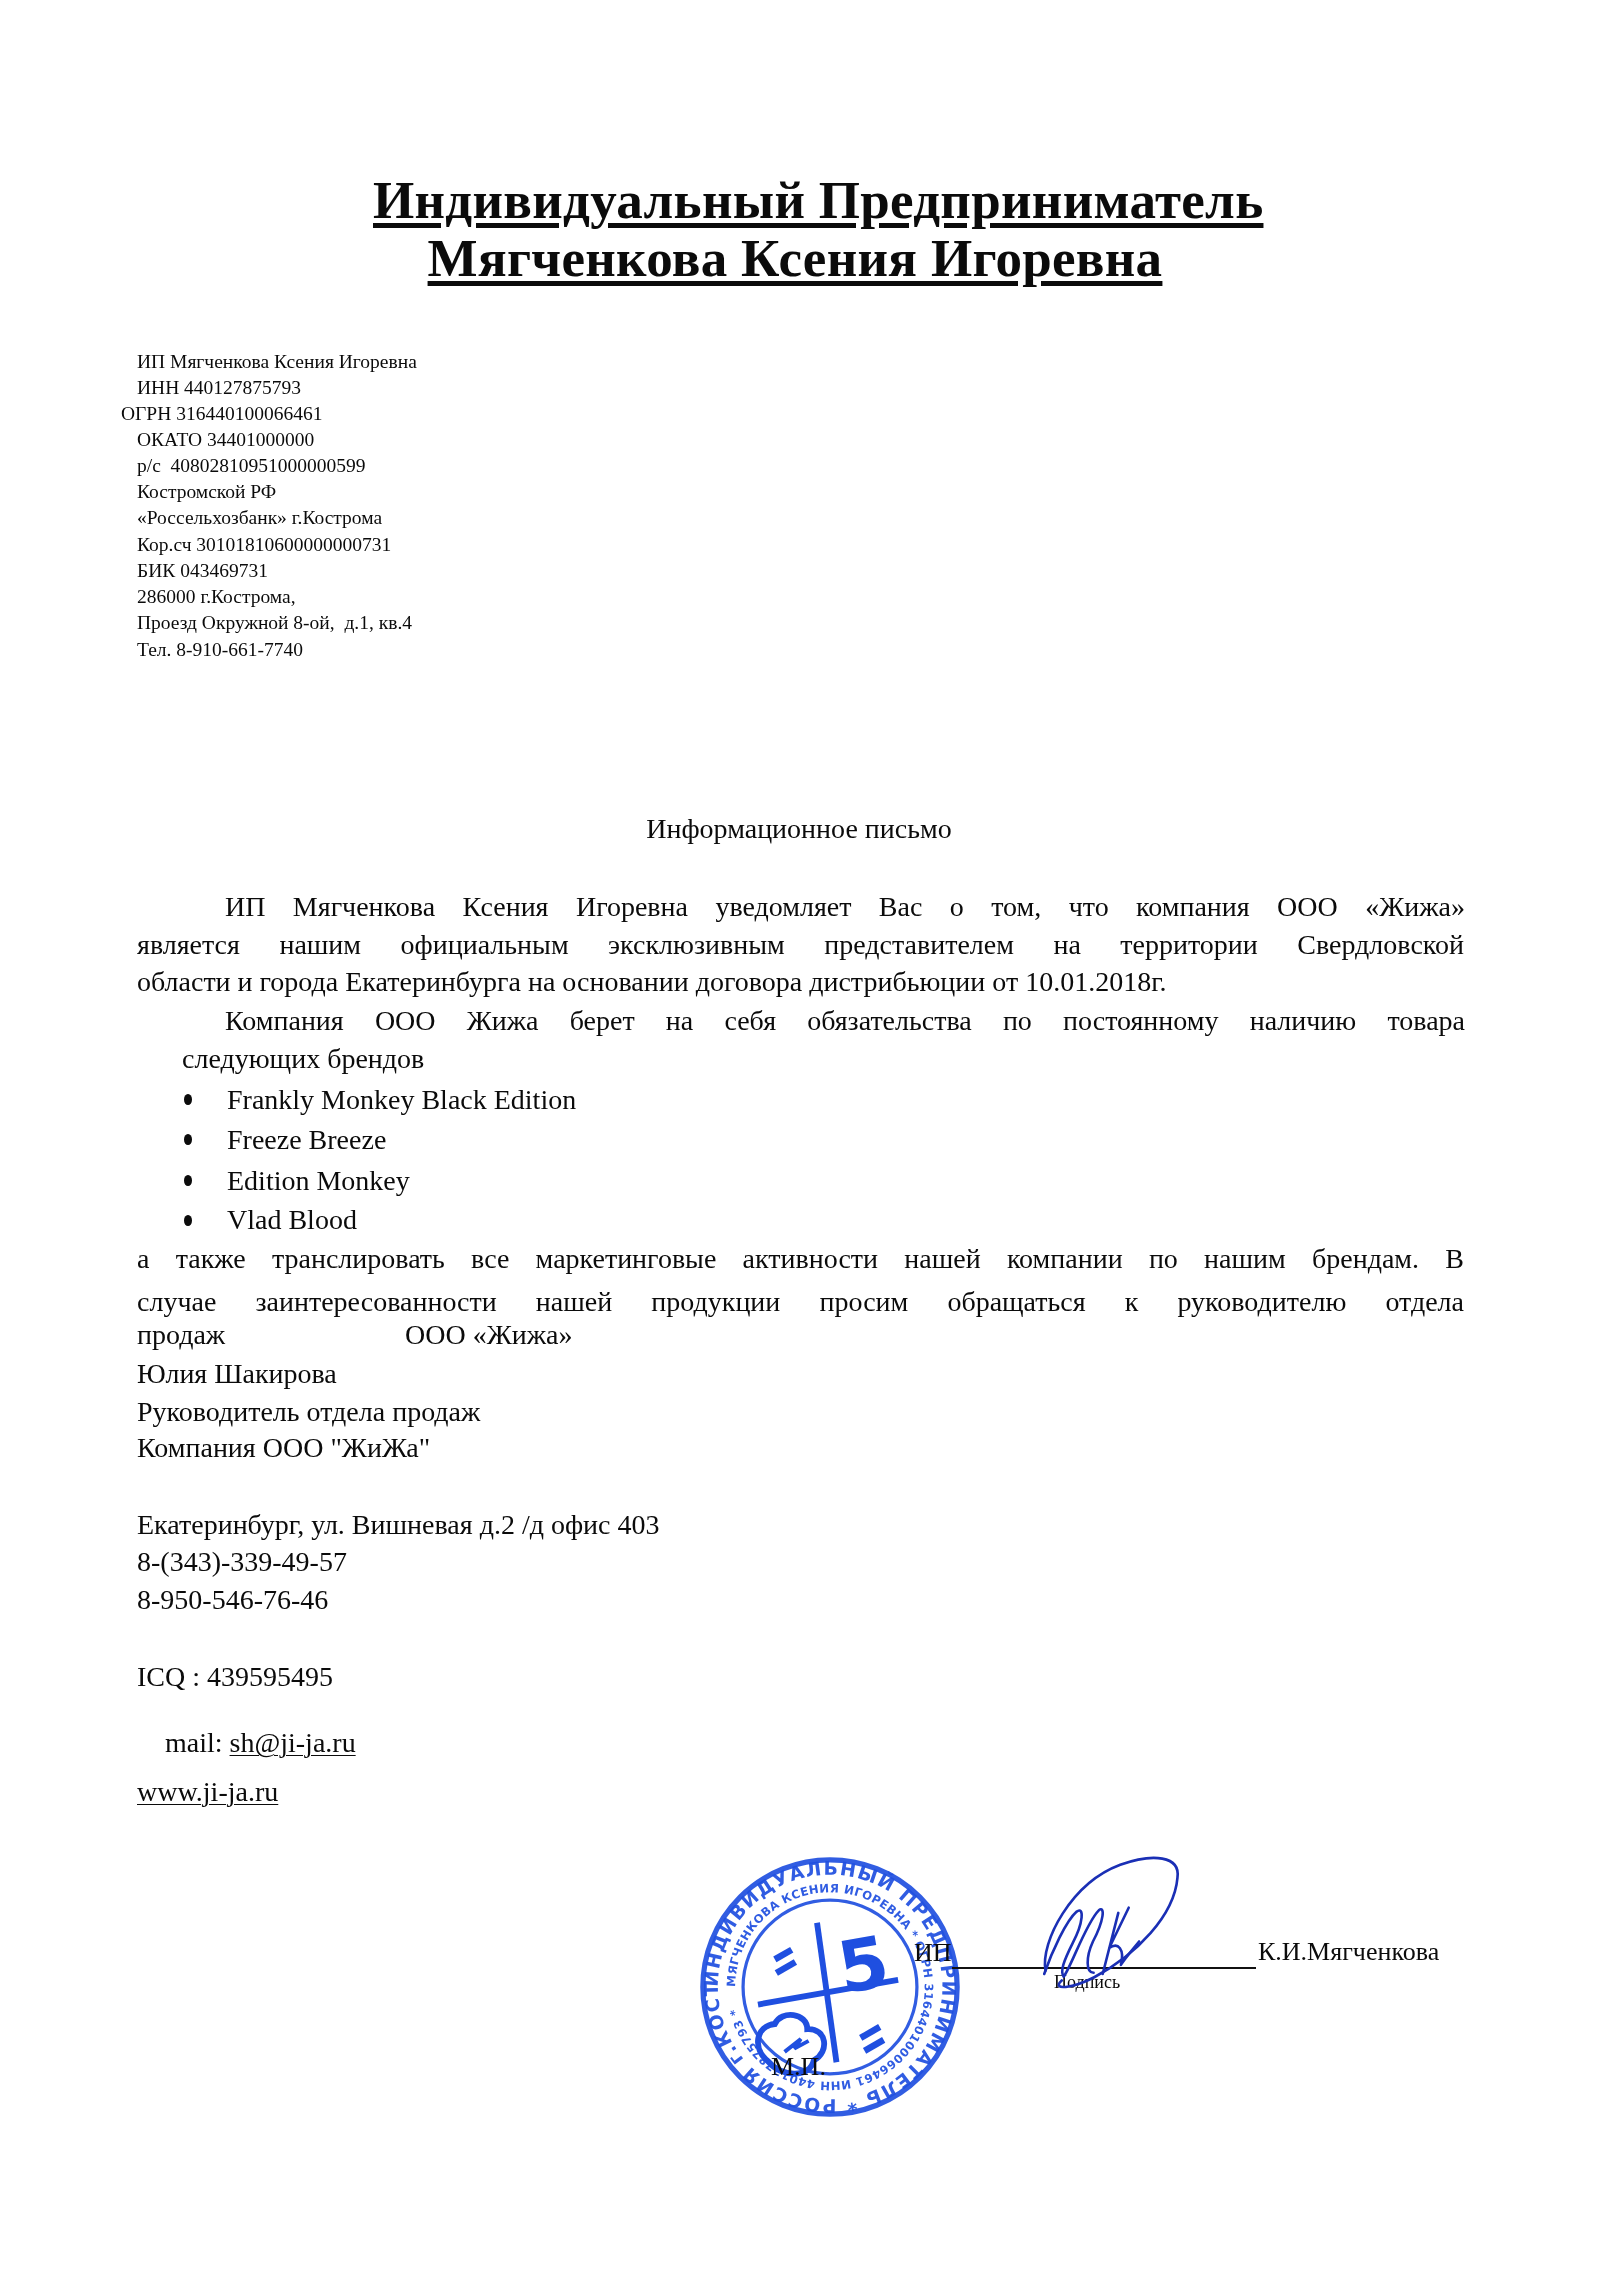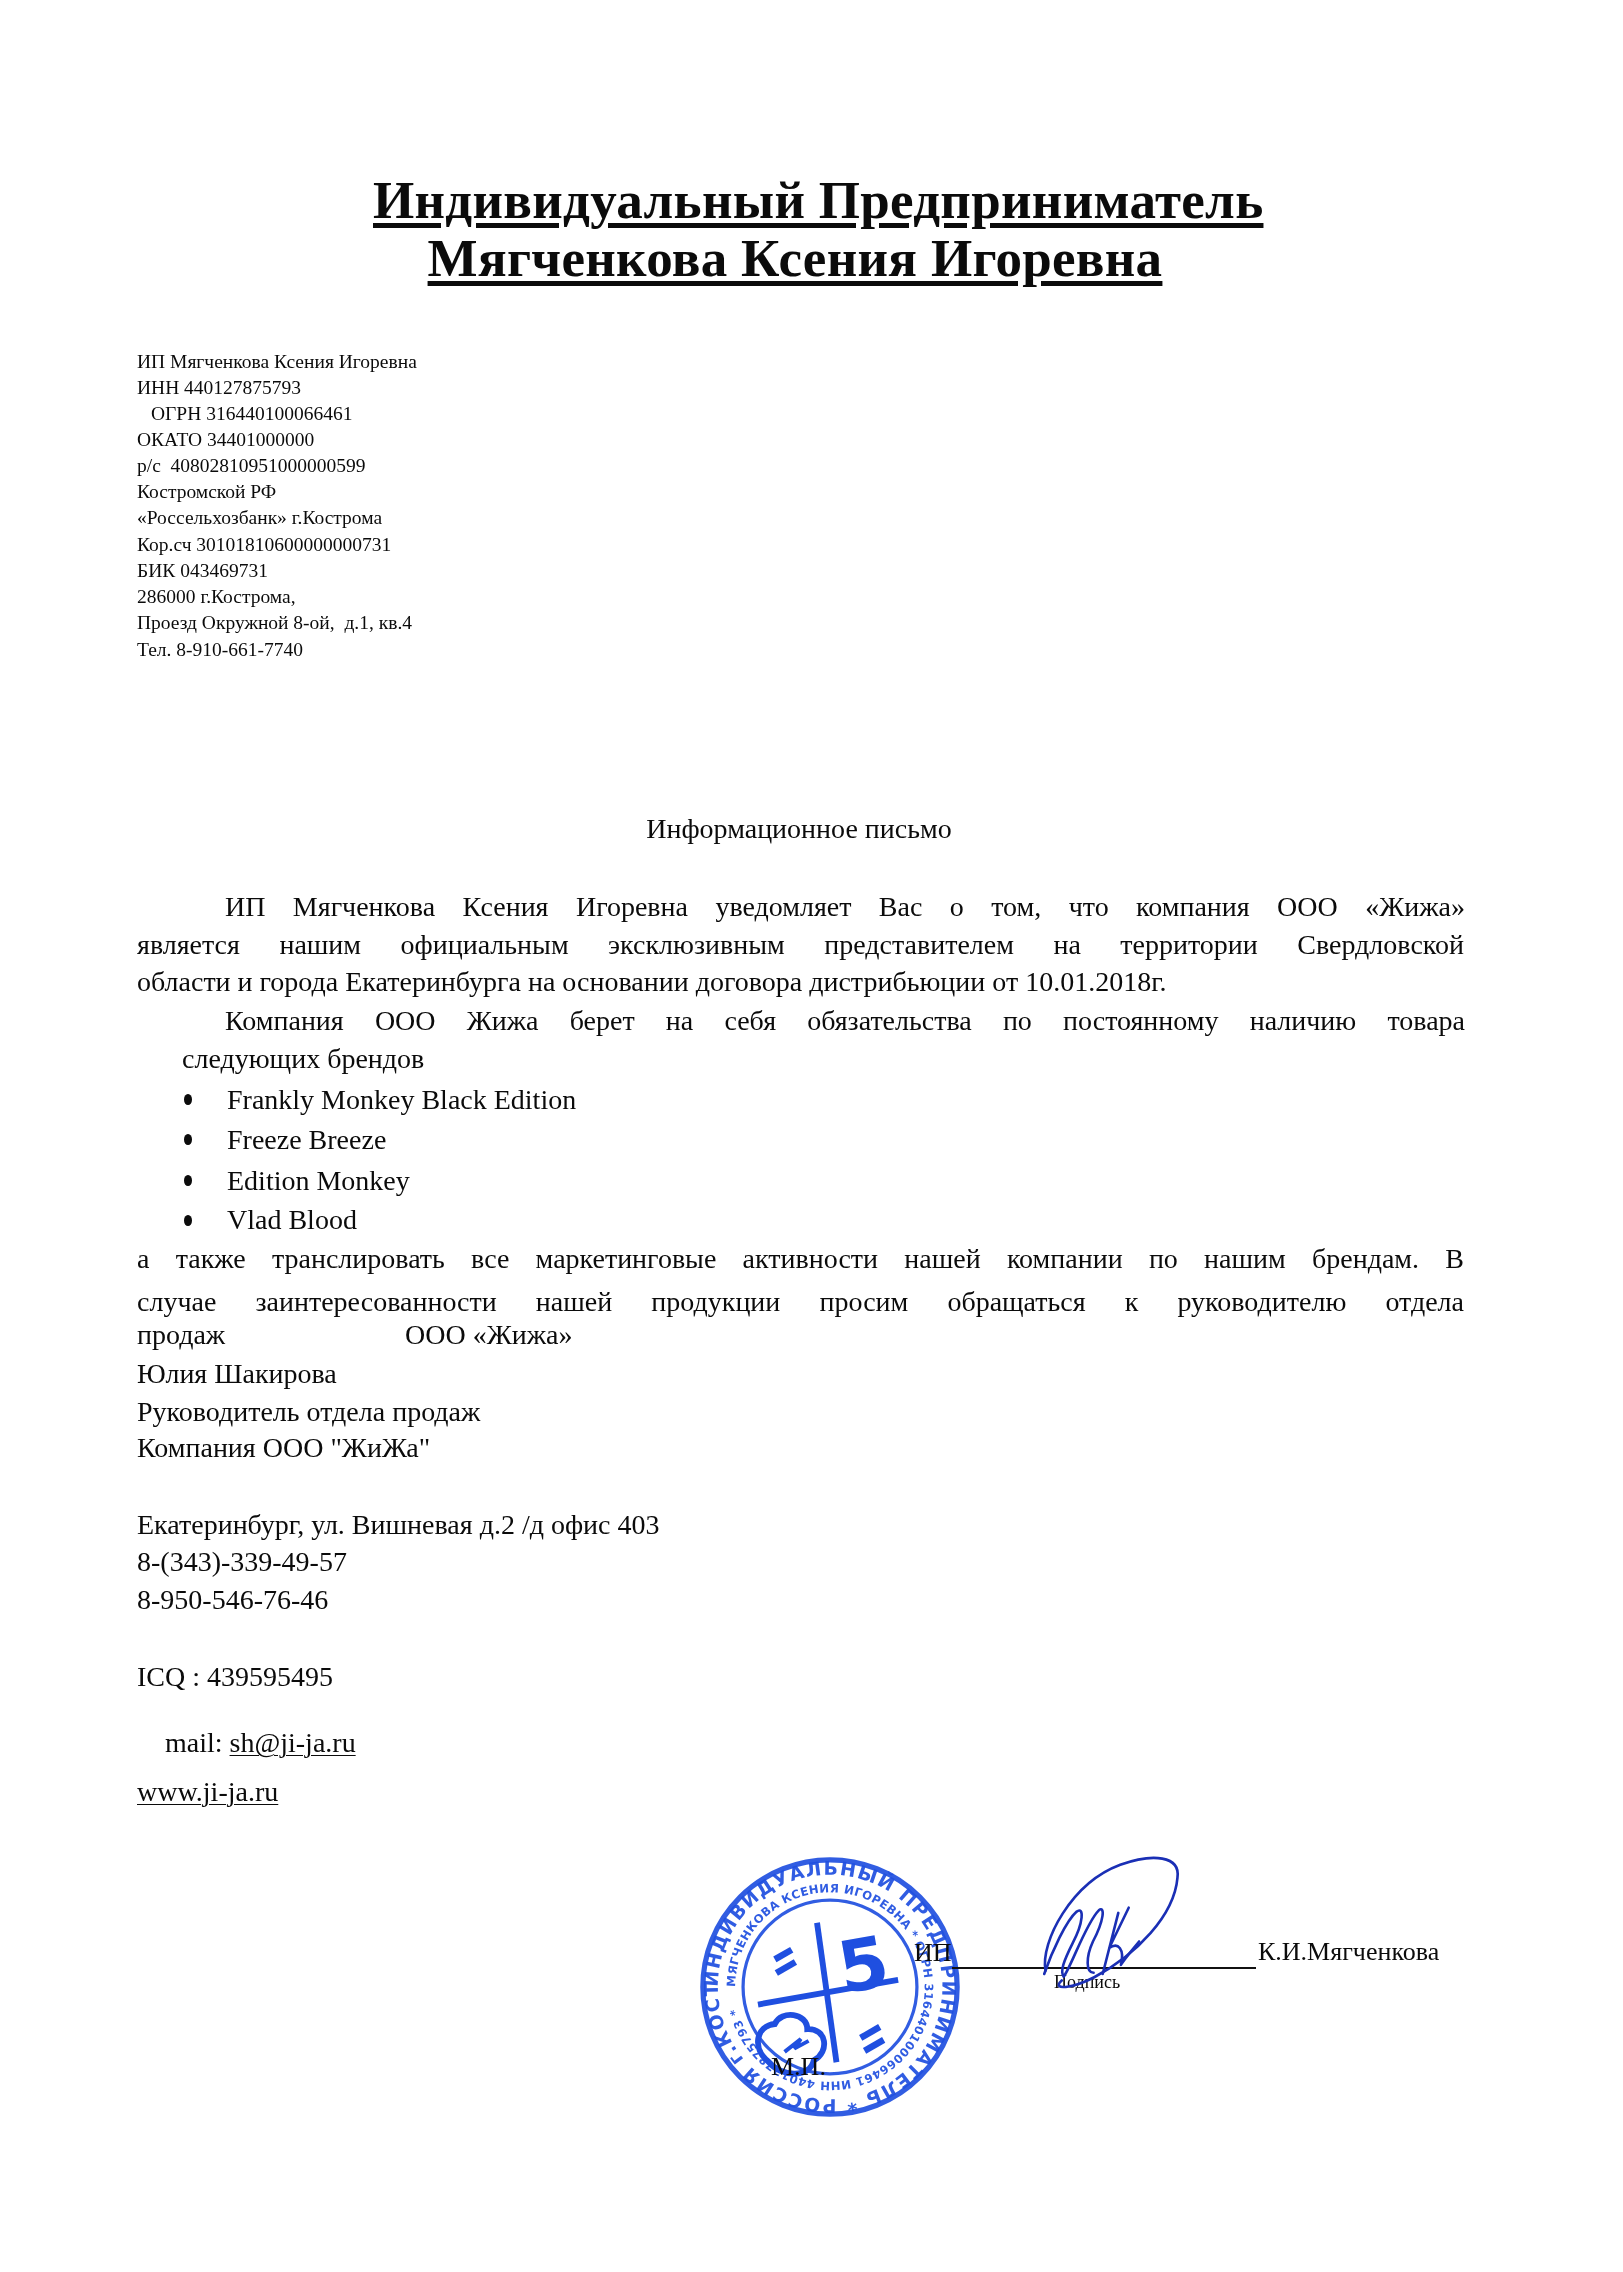--- a/index.html
+++ b/index.html
@@ -17,21 +17,21 @@
 </style>
 </head>
 <body>
 
 <div class="abs title" style="left:373px; top:174px; width:844px; text-align:center;">Индивидуальный Предприниматель</div>
 <div class="abs title" style="left:373px; top:232px; width:844px; text-align:center;">Мягченкова Ксения Игоревна</div>
 
 <div>
   <div class="abs info" style="left:137px; top:352px;">ИП Мягченкова Ксения Игоревна</div>
   <div class="abs info" style="left:137px; top:378px;">ИНН 440127875793</div>
-  <div class="abs info" style="left:151px; top:404px;">ОГРН 316440100066461</div>
+  <div class="abs info" style="left:121px; top:404px;">ОГРН 316440100066461</div>
   <div class="abs info" style="left:137px; top:430px;">ОКАТО 34401000000</div>
   <div class="abs info" style="left:137px; top:456px;">р/с  40802810951000000599</div>
   <div class="abs info" style="left:137px; top:482px;">Костромской РФ</div>
   <div class="abs info" style="left:137px; top:508px;">«Россельхозбанк» г.Кострома</div>
   <div class="abs info" style="left:137px; top:535px;">Кор.сч 30101810600000000731</div>
   <div class="abs info" style="left:137px; top:561px;">БИК 043469731</div>
   <div class="abs info" style="left:137px; top:587px;">286000 г.Кострома,</div>
   <div class="abs info" style="left:137px; top:613px;">Проезд Окружной 8-ой,  д.1, кв.4</div>
   <div class="abs info" style="left:137px; top:640px;">Тел. 8-910-661-7740</div>
 </div>

